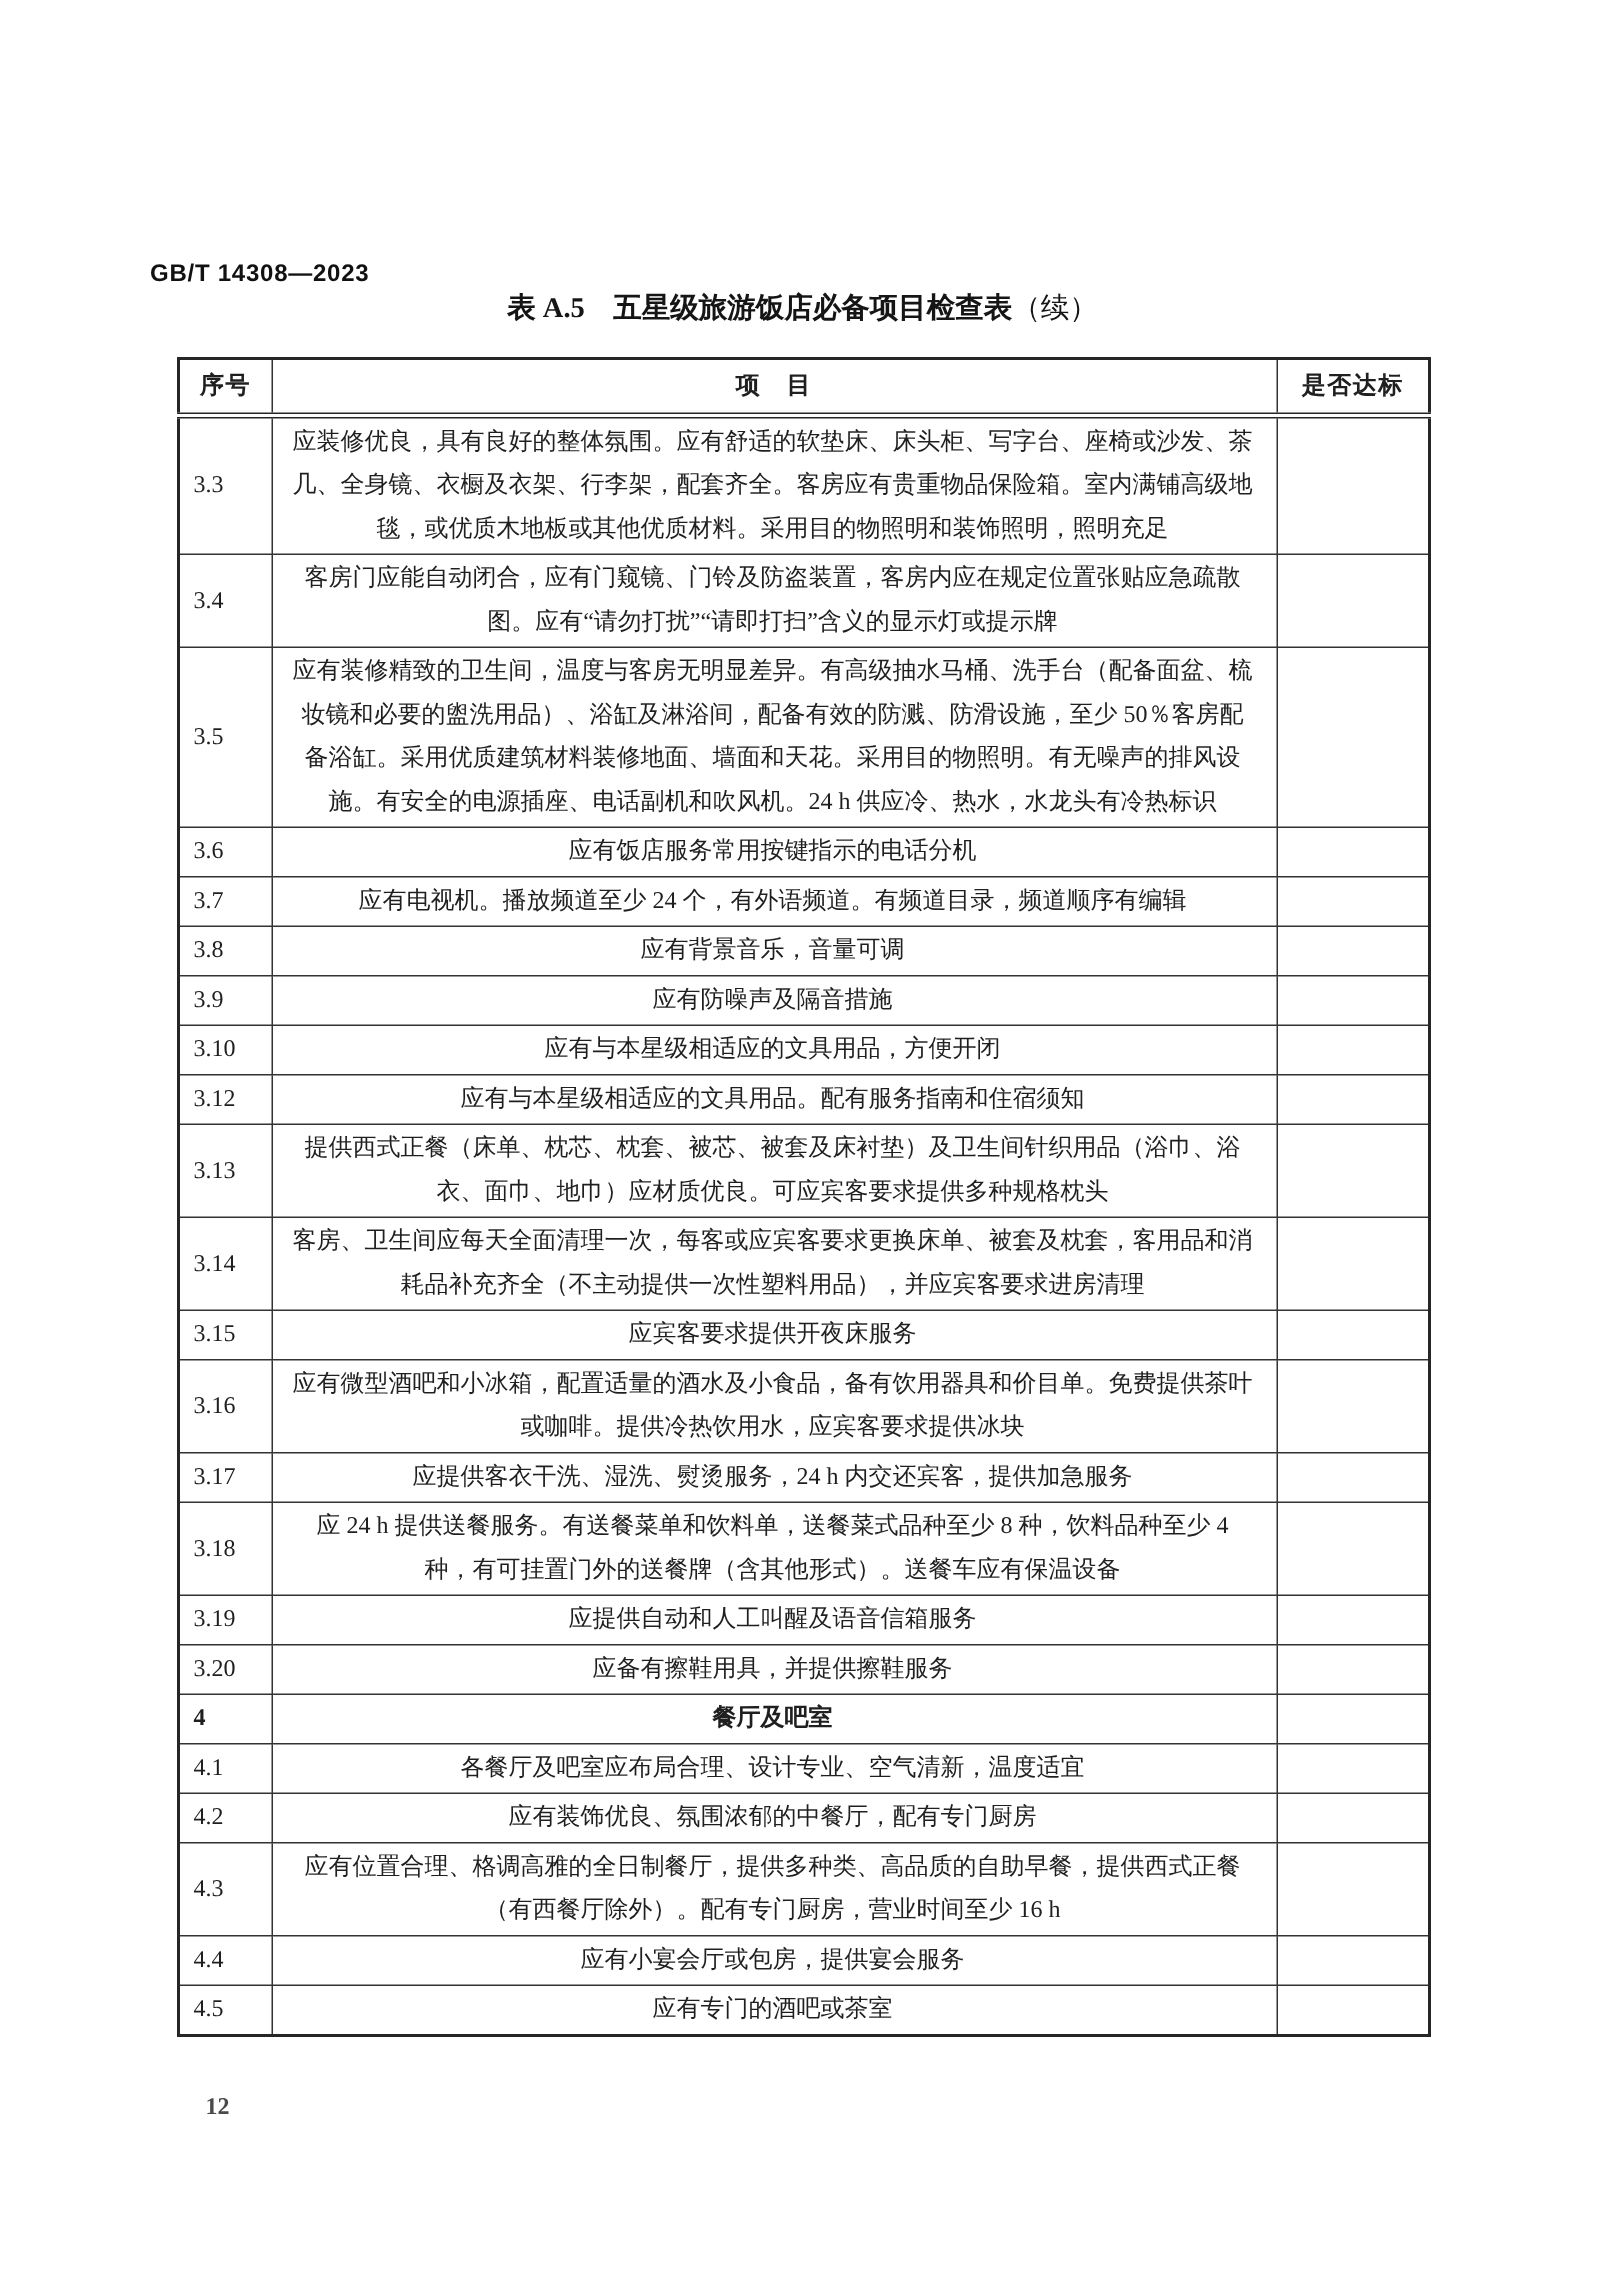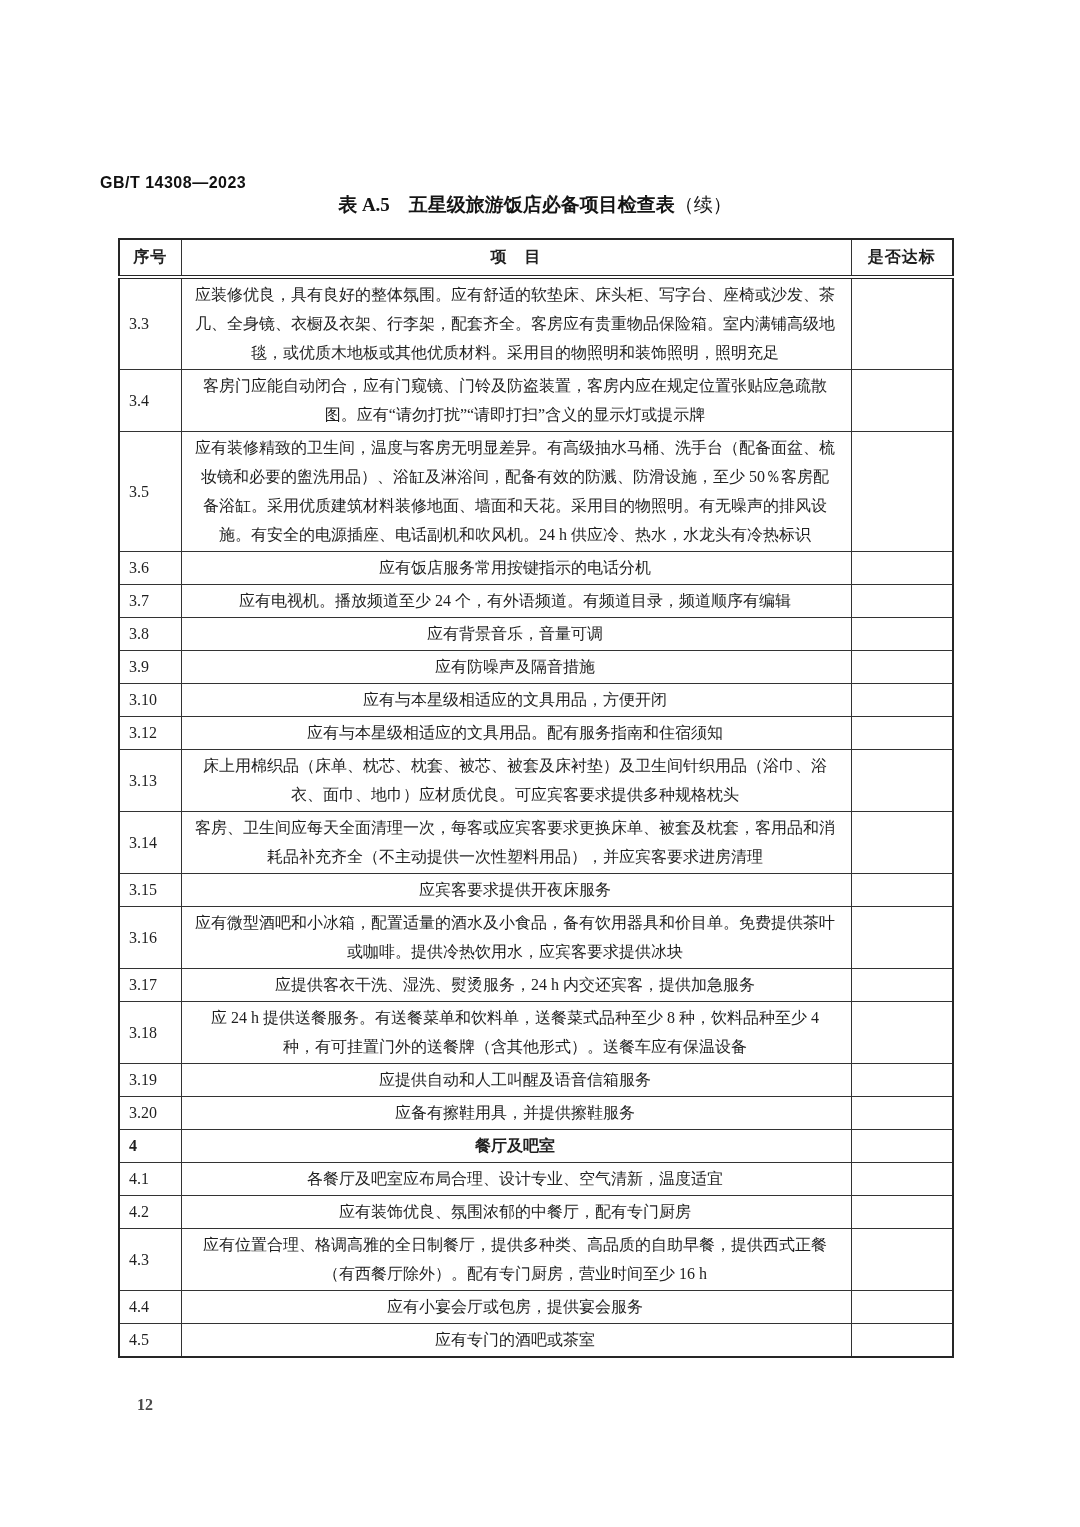--- a/index.html
+++ b/index.html
@@ -142,21 +142,21 @@
         <td class="cell-item">应有与本星级相适应的文具用品，方便开闭</td>
         <td class="cell-status"></td>
       </tr>
       <tr>
         <td class="cell-no">3.12</td>
         <td class="cell-item">应有与本星级相适应的文具用品。配有服务指南和住宿须知</td>
         <td class="cell-status"></td>
       </tr>
       <tr>
         <td class="cell-no">3.13</td>
-        <td class="cell-item">床上用棉织品（床单、枕芯、枕套、被芯、被套及床衬垫）及卫生间针织用品（浴巾、浴衣、面巾、地巾）应材质优良。可应宾客要求提供多种规格枕头</td>
+        <td class="cell-item">提供西式正餐（床单、枕芯、枕套、被芯、被套及床衬垫）及卫生间针织用品（浴巾、浴衣、面巾、地巾）应材质优良。可应宾客要求提供多种规格枕头</td>
         <td class="cell-status"></td>
       </tr>
       <tr>
         <td class="cell-no">3.14</td>
         <td class="cell-item">客房、卫生间应每天全面清理一次，每客或应宾客要求更换床单、被套及枕套，客用品和消耗品补充齐全（不主动提供一次性塑料用品），并应宾客要求进房清理</td>
         <td class="cell-status"></td>
       </tr>
       <tr>
         <td class="cell-no">3.15</td>
         <td class="cell-item">应宾客要求提供开夜床服务</td>

